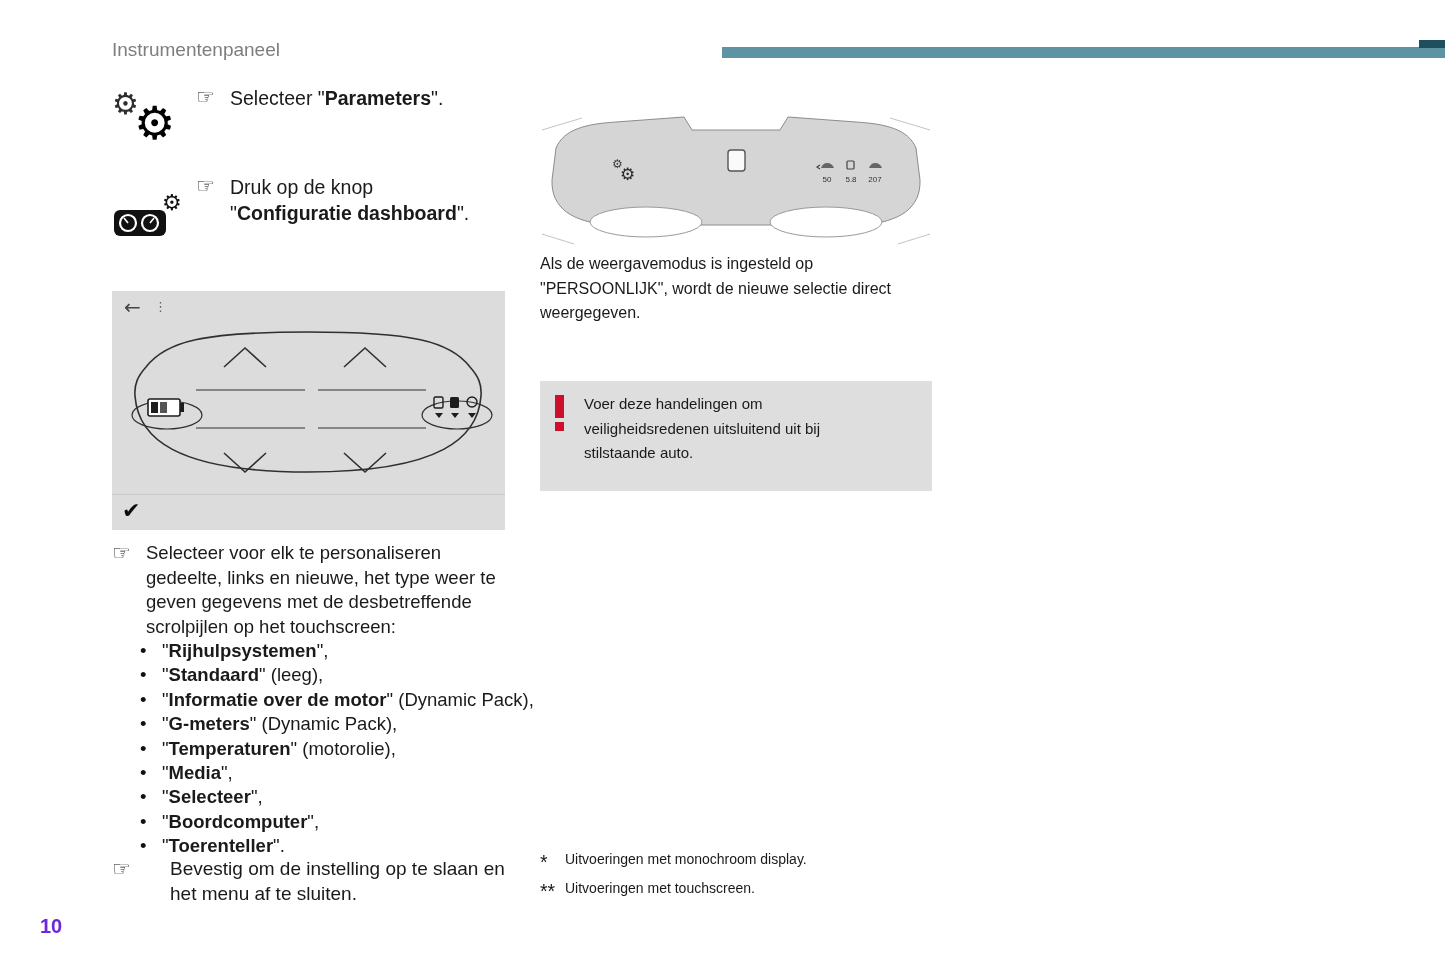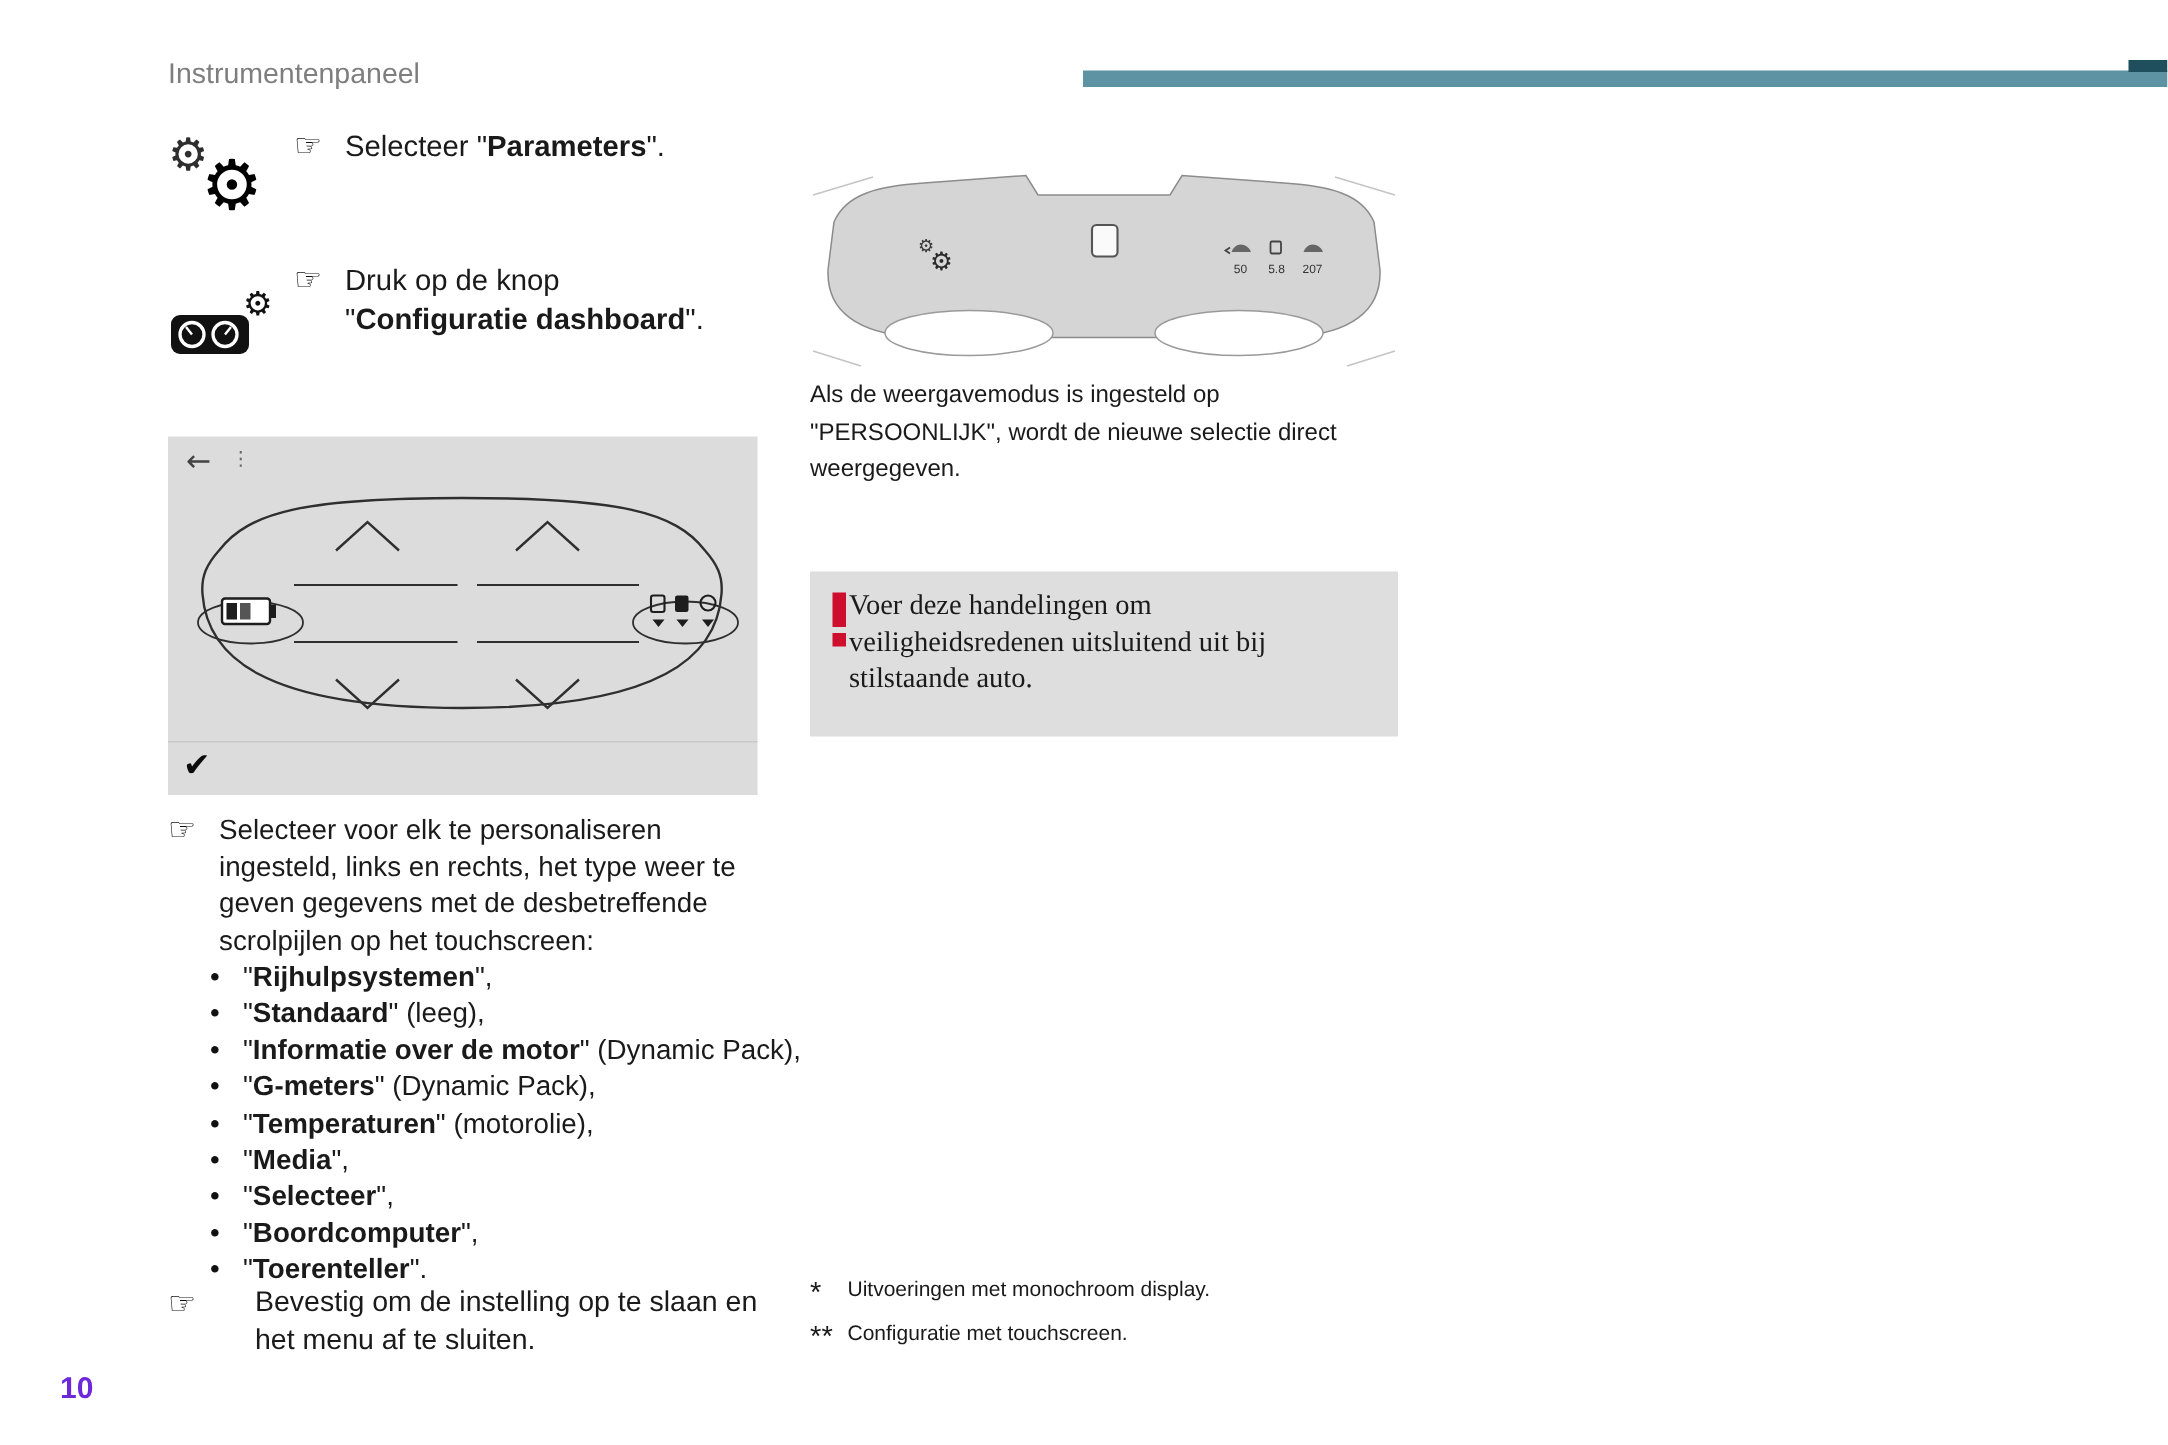--- a/index.html
+++ b/index.html
@@ -42,21 +42,21 @@
   .panel-check { position:absolute; left:10px; top:3px; font-size:22px; color:#0b0b0b; font-family:"DejaVu Sans",sans-serif; }
   .panel-svg { position:absolute; left:0; top:28px; }
 
   
   .cluster-svg { left:540px; top:110px; }
   .right-para { left:540px; top:252px; width:392px; font-size:16px; line-height:24.5px; }
   .warn-box { left:540px; top:381px; width:392px; height:110px; background:#dedede; }
   .warn-exclaim { position:absolute; left:15px; top:14px; width:9px; }
   .warn-bar { width:9px; height:23px; background:#ce0e2d; }
   .warn-dot { width:9px; height:9px; background:#ce0e2d; margin-top:4px; }
-  .warn-text { position:absolute; left:26px; top:11px; width:305px; font-size:19px; line-height:24.5px;font-family:Liberation Serif, serif; }
+  .warn-text { position:absolute; left:44px; top:11px; width:305px; font-size:15px; line-height:24.5px; }
 
   .footnotes { left:540px; top:851px; width:400px; }
   .footnote-row { display:flex; margin-bottom:6px; }
   .footnote-marker { width:25px; flex:0 0 25px; font-size:19.5px; }
   .footnote-text { font-size:14px; }
 
   
   .step3 { left:112px; top:541px; width:404px; }
   .step3 .step-text { width:370px; font-size:18.5px; line-height:24.5px; }
   .options { left:140px; top:639px; list-style:none; }
@@ -135,21 +135,21 @@
     <polyline points="112,134 133,153 154,134" fill="none" stroke="#2f2f2f" stroke-width="1.6"></polyline>
     <polyline points="232,134 253,153 274,134" fill="none" stroke="#2f2f2f" stroke-width="1.6"></polyline>
   </svg>
   <div class="panel-bottom">
     <span class="panel-check">✔</span>
   </div>
 </div>
 
 <div class="abs step-row step3">
   <span class="pointer-glyph">☞</span>
-  <span class="step-text">Selecteer voor elk te personaliseren ingesteld, links en rechts, het type weer te geven gegevens met de desbetreffende scrolpijlen op het touchscreen:</span>
+  <span class="step-text">Selecteer voor elk te personaliseren gedeelte, links en nieuwe, het type weer te geven gegevens met de desbetreffende scrolpijlen op het touchscreen:</span>
 </div>
 
 <ul class="abs options">
   <li>
       <span class="opt-bullet">•</span>
       <span><span>"</span><b>Rijhulpsystemen</b><span>",</span></span>
     </li>
   <li>
       <span class="opt-bullet">•</span>
       <span><span>"</span><b>Standaard</b><span>" (leeg),</span></span>
@@ -226,17 +226,17 @@
   <div class="warn-text">Voer deze handelingen om veiligheidsredenen uitsluitend uit bij stilstaande auto.</div>
 </div>
 
 <div class="abs footnotes">
   <div class="footnote-row">
     <span class="footnote-marker">*</span>
     <span class="footnote-text">Uitvoeringen met monochroom display.</span>
   </div>
   <div class="footnote-row">
     <span class="footnote-marker">**</span>
-    <span class="footnote-text">Configuratie met touchscreen.</span>
+    <span class="footnote-text">Uitvoeringen met touchscreen.</span>
   </div>
 </div>
 
 <div class="abs page-number">10</div>
 
 </body></html>

